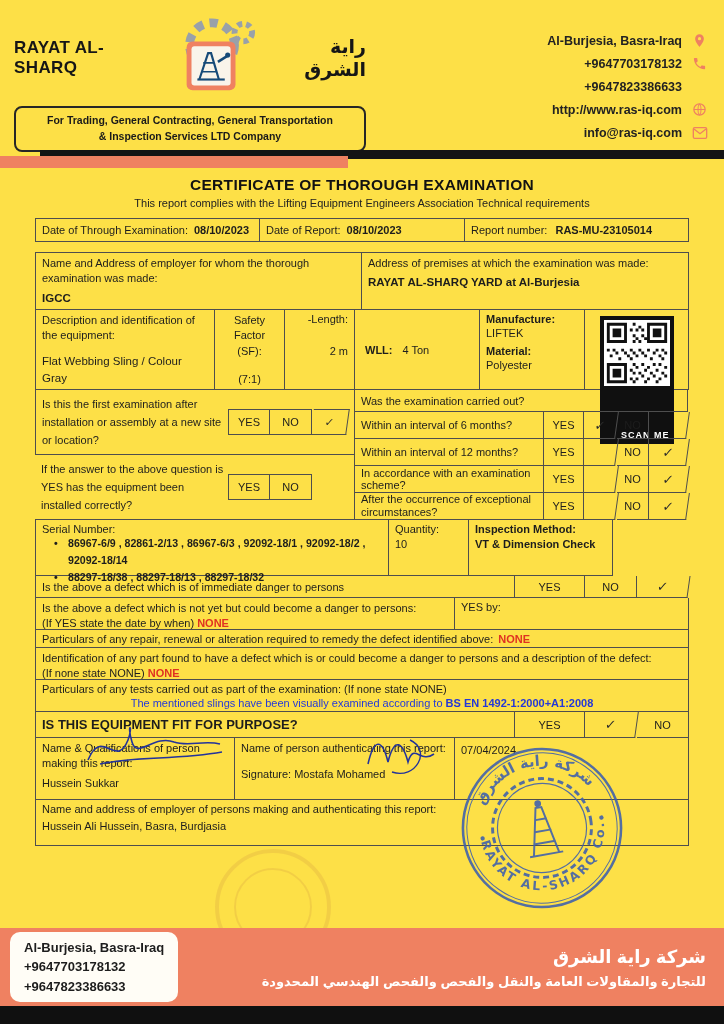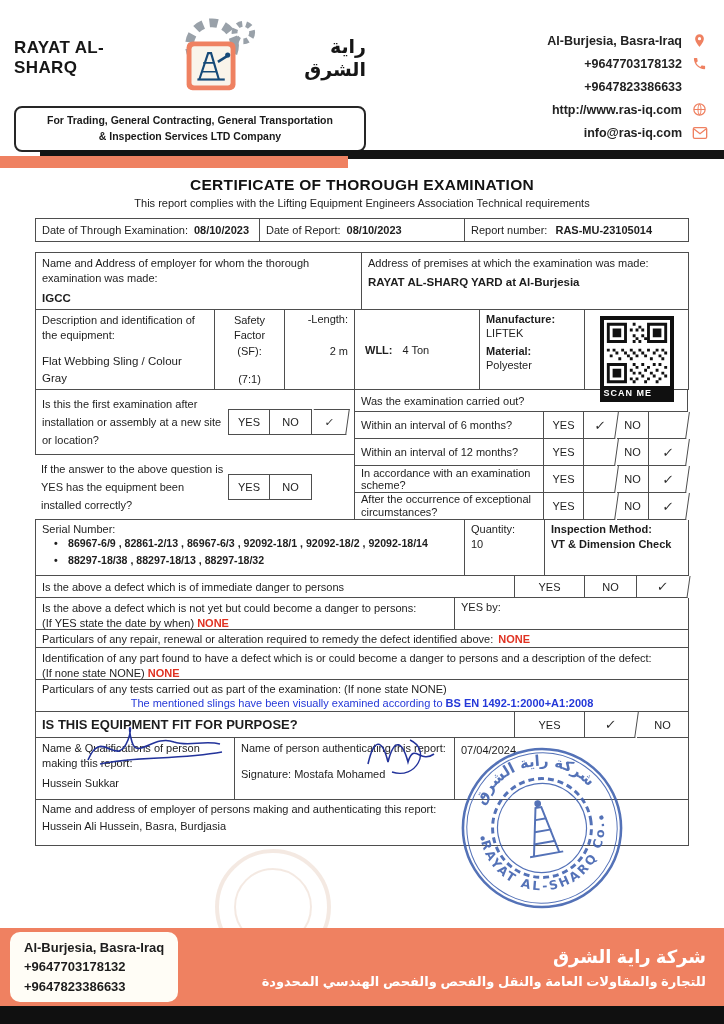--- a/index.html
+++ b/index.html
@@ -1,19 +1,19 @@
 <!DOCTYPE html>
 <html><head>
 <meta charset="utf-8">
 <style>
   * { margin:0; padding:0; box-sizing:border-box; }
   html,body { background:#9a9a9a; }
   .sheet{
     position:relative; width:724px; height:1024px; margin:0 auto;
-    background:#ffffff; color:#1d1d1d; overflow:hidden;
+    background:#fde047; color:#1d1d1d; overflow:hidden;
     font-family:"Liberation Sans","DejaVu Sans",sans-serif;
   }
   
   .hdr{ display:flex; justify-content:space-between; padding:12px 16px 0 14px; height:148px; }
   .logo-wrap{ width:352px; }
   .logo-row{ display:flex; align-items:center; gap:8px; height:92px; }
   .logo-en{ font-weight:bold; font-size:17px; letter-spacing:.4px; color:#161616; }
   .logo-ar{ font-weight:bold; font-size:19px; color:#161616; direction:rtl; }
   .logo-emblem svg{ display:block; }
   .tagline-box{
@@ -49,21 +49,21 @@
   .chk{ font-size:13px; font-weight:bold; color:#2a2a2a; transform:skewX(-8deg); }
   .yn{ display:flex; align-items:center; }
   .ybox{ border:1px solid #4e4e4e; width:42px; height:26px; display:flex; align-items:center; justify-content:center; font-size:11px; background:transparent; }
   .ybox + .ybox{ border-left:none; }
   .qtext{ flex:1; line-height:1.65; padding-right:4px; font-size:11px; }
   .bullet{ padding-left:26px; position:relative; font-weight:bold; font-size:10.6px; line-height:1.6; }
   .bullet::before{ content:"•"; position:absolute; left:12px; }
   
   .qr-wrap{ width:74px; background:#101010; padding:4px 4px 1px 4px; margin:4px auto 0 auto; }
   .qr-wrap svg{ display:block; background:#fff; width:66px; height:66px; }
-  .qr-caption{ color:#fff; font-size:9px; letter-spacing:1px; text-align:left; padding:2px 0 3px 0; font-weight:bold; }
+  .qr-caption{ color:#fff; font-size:9px; letter-spacing:1px; text-align:right; padding:2px 0 3px 0; font-weight:bold;margin-top:42px; }
   
   .sig{ position:absolute; pointer-events:none; }
   .stamp{ position:absolute; left:458px; top:744px; width:168px; height:168px; transform:rotate(-10deg); opacity:.88; z-index:5; }
   .ghost-stamp{ position:absolute; left:212px; top:846px; width:122px; height:80px; opacity:.14; z-index:1; }
   svg text{ font-family:"DejaVu Sans","Liberation Sans",sans-serif; }
   
   .footer{
     position:absolute; left:0; right:0; bottom:18px; height:78px; background:#ef8161;
     display:flex; align-items:center; justify-content:space-between; padding:0 18px 0 10px; z-index:3;
   }
@@ -280,21 +280,21 @@
               </div>
             <div class="cell ctr" style="width:40px">YES</div>
             <div class="cell ctr chk" style="width:33px"></div>
             <div class="cell ctr" style="width:32px">NO</div>
             <div class="cell ctr chk" style="width:39px">✓</div>
           </div>
         </div>
       </div>
 
       <div class="trow" style="height:56px">
-        <div class="cell" style="width:430px">
+        <div class="cell" style="width:354px">
           <div class="sm">Serial Number:</div>
           <div class="bullet">86967-6/9 , 82861-2/13 , 86967-6/3 , 92092-18/1 , 92092-18/2 , 92092-18/14</div>
           <div class="bullet">88297-18/38 , 88297-18/13 , 88297-18/32</div>
         </div>
         <div class="cell" style="width:80px">
           <div class="sm">Quantity:</div>
           <div style="margin-top:3px">10</div>
         </div>
         <div class="cell" style="width:144px">
           <div class="sm b">Inspection Method:</div>

